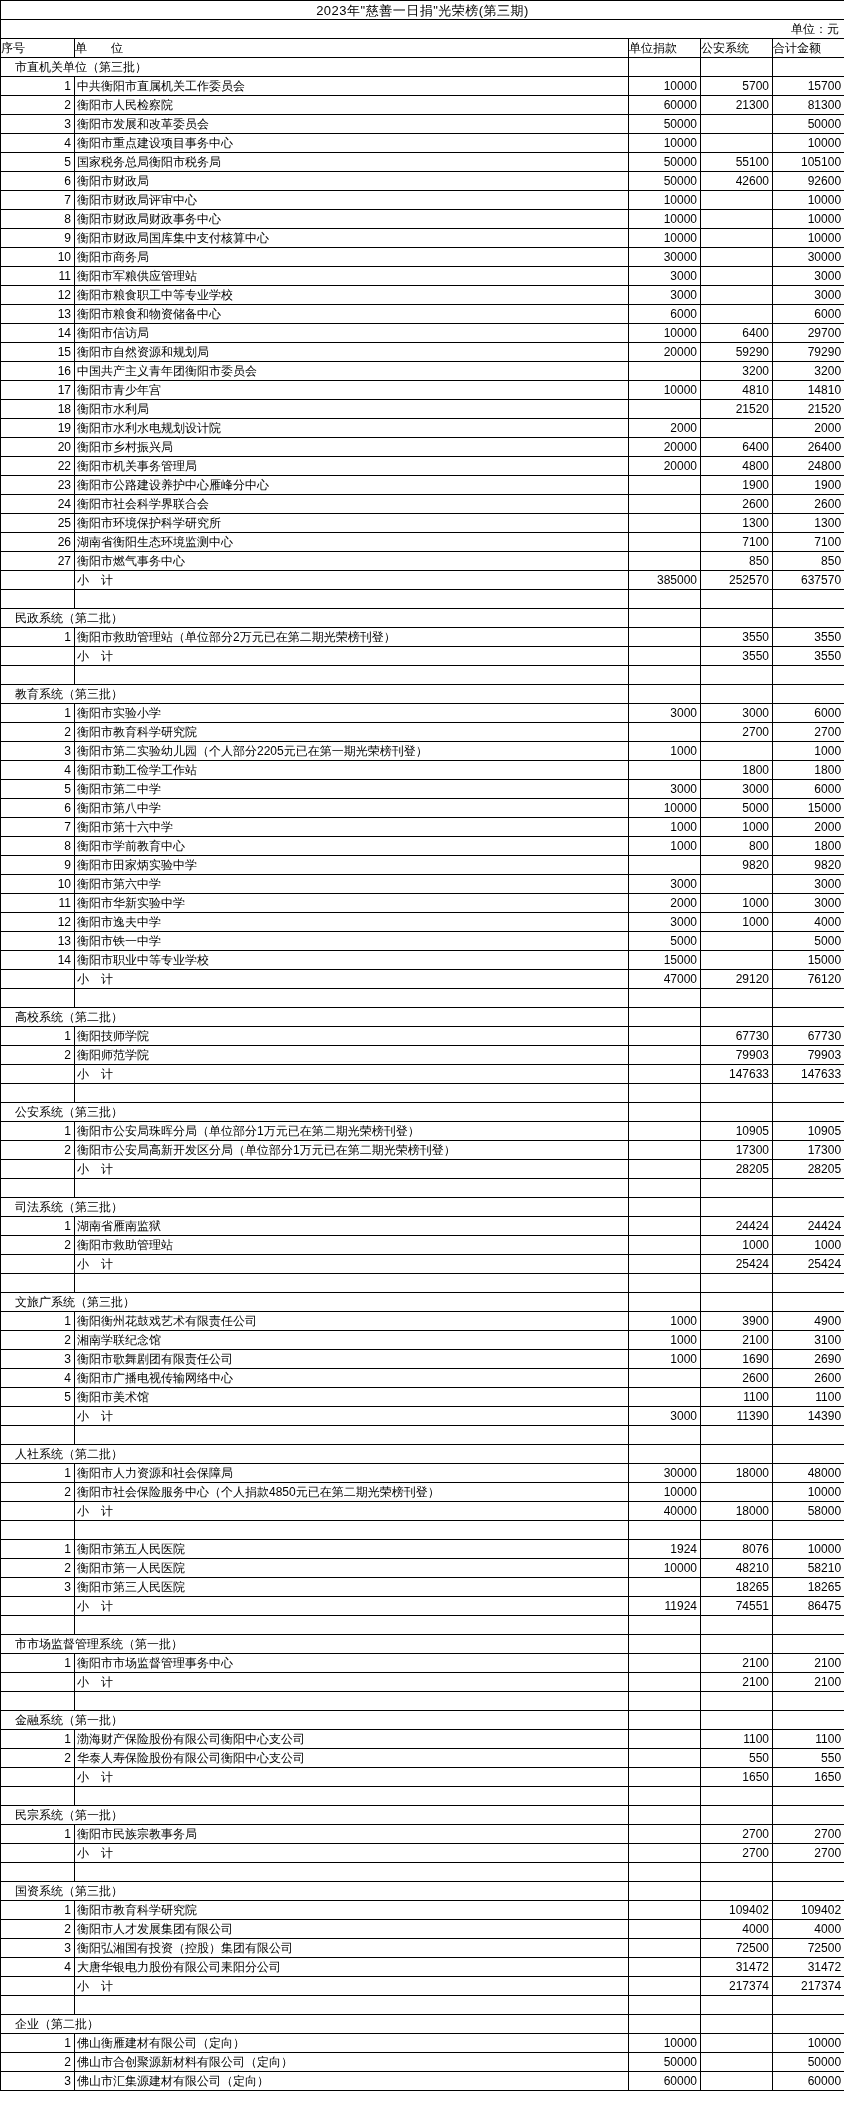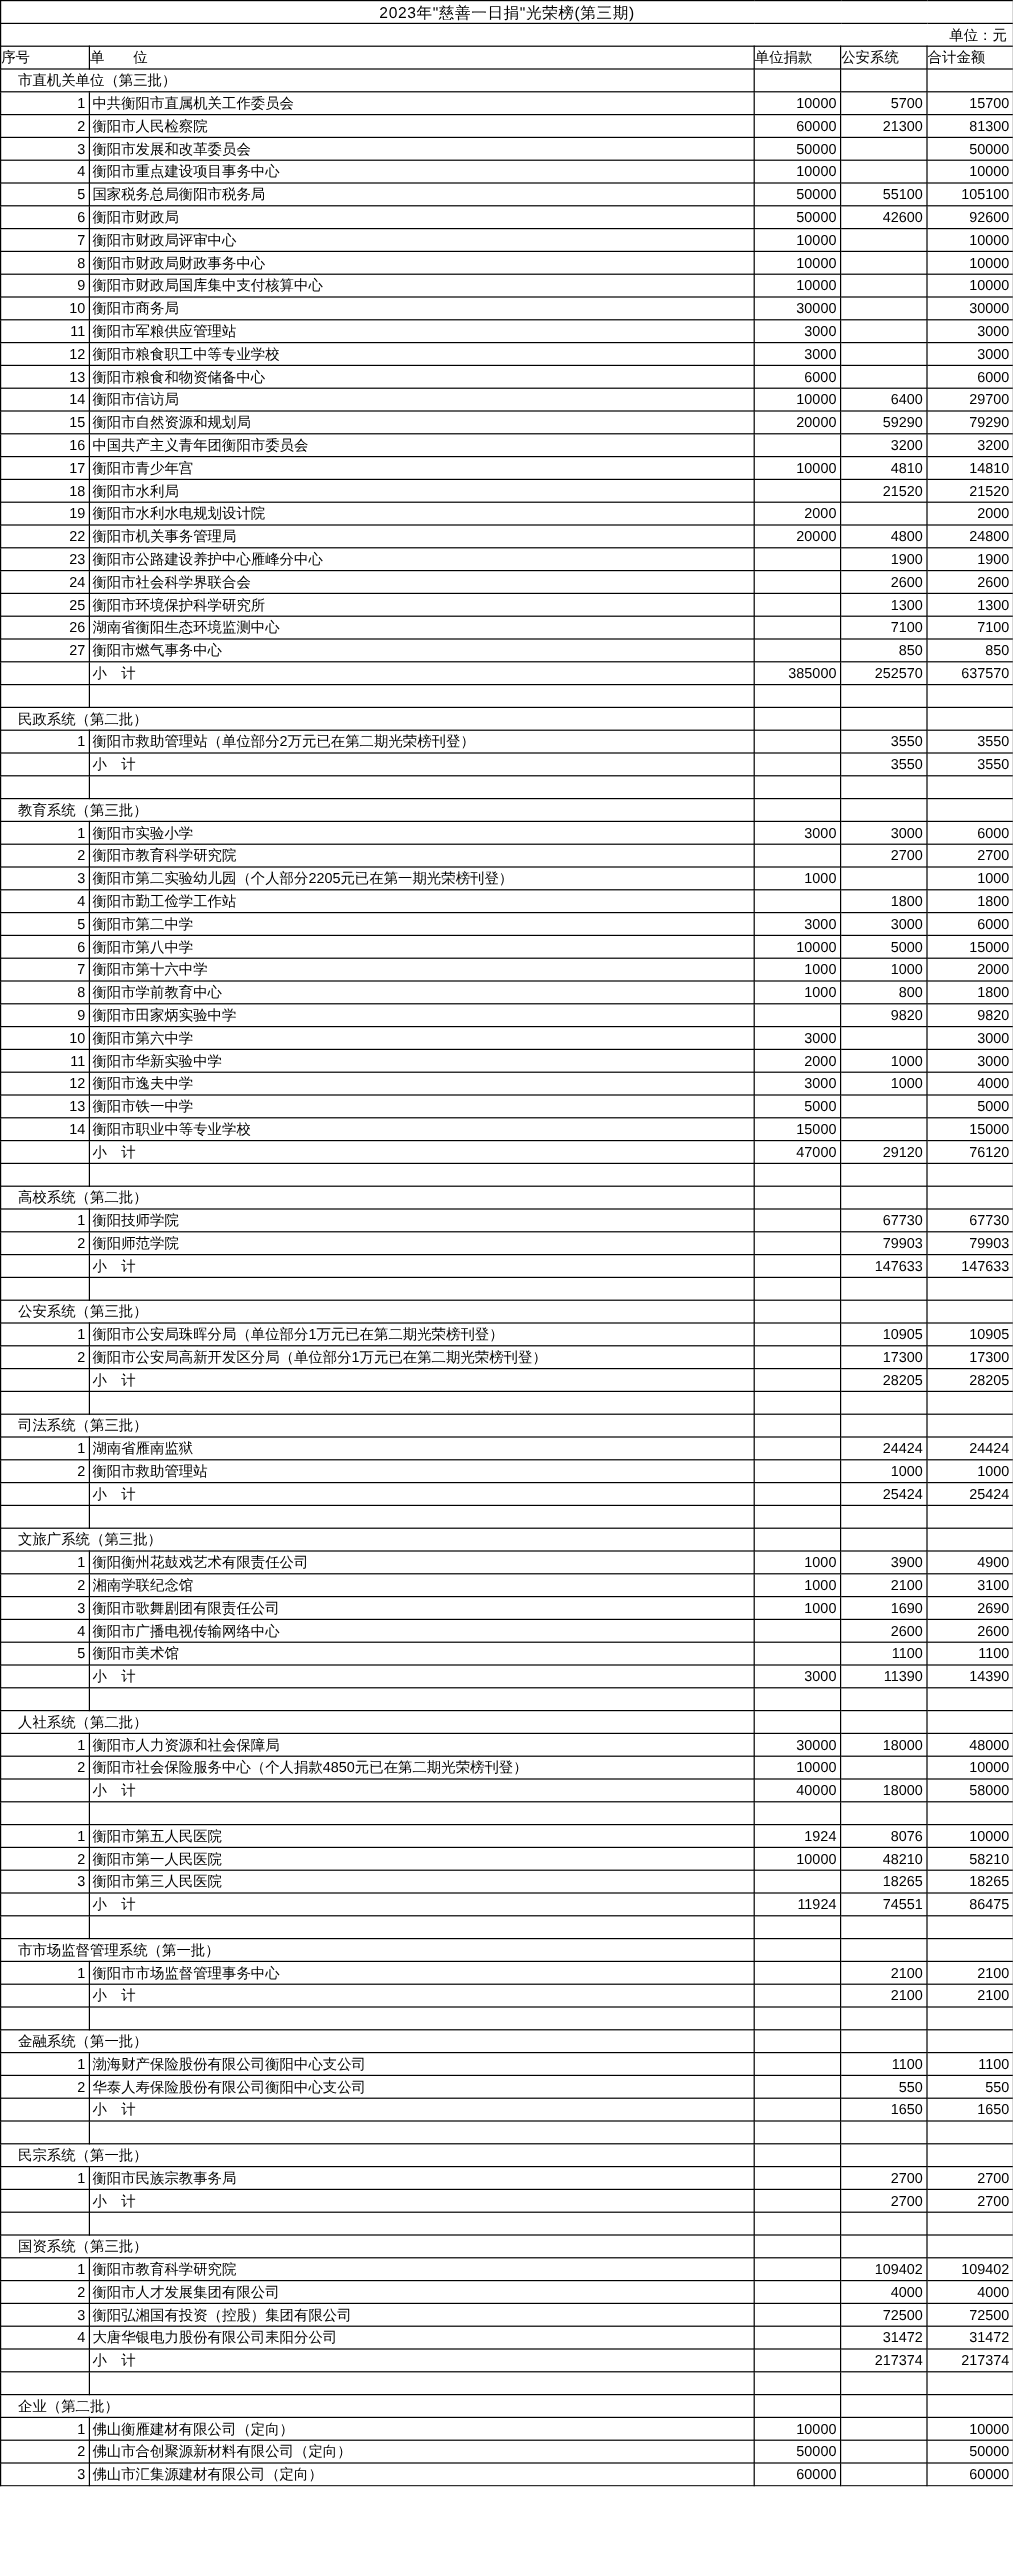--- a/index.html
+++ b/index.html
@@ -193,20 +193,27 @@
         <td class="num">21520</td>
       </tr>
       <tr>
         <td class="num">19</td>
         <td class="unit">衡阳市水利水电规划设计院</td>
         <td class="num">2000</td>
         <td class="num"></td>
         <td class="num">2000</td>
       </tr>
       <tr>
+        <td class="num">20</td>
+        <td class="unit">衡阳市乡村振兴局</td>
+        <td class="num">20000</td>
+        <td class="num">6400</td>
+        <td class="num">26400</td>
+      </tr>
+      <tr>
         <td class="num">22</td>
         <td class="unit">衡阳市机关事务管理局</td>
         <td class="num">20000</td>
         <td class="num">4800</td>
         <td class="num">24800</td>
       </tr>
       <tr>
         <td class="num">23</td>
         <td class="unit">衡阳市公路建设养护中心雁峰分中心</td>
         <td class="num"></td>

